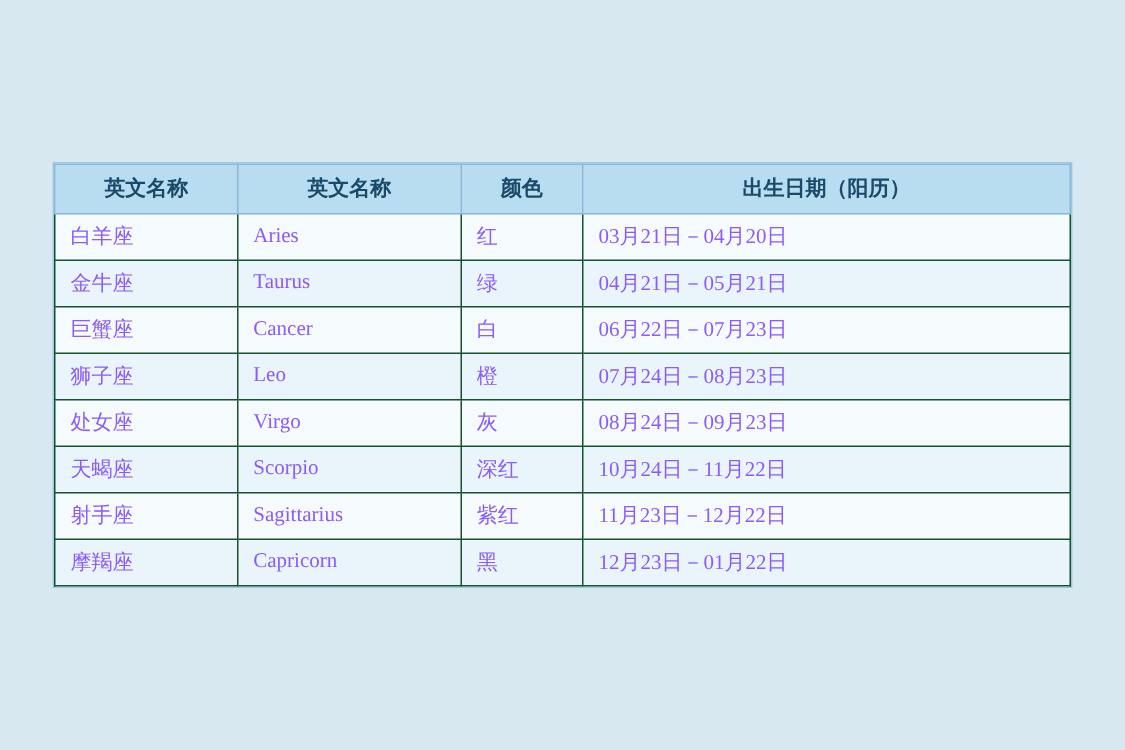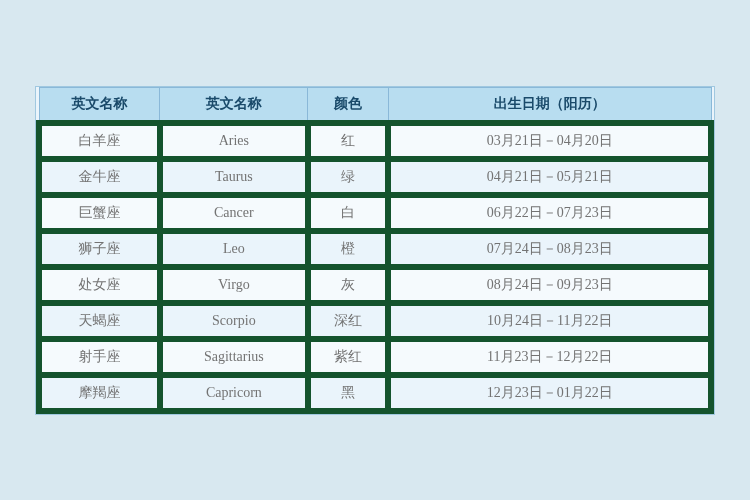--- a/index.html
+++ b/index.html
@@ -34,24 +34,24 @@
       background-color: #b8ddf0;
       border: 1px solid #8ab8d8;
       padding: 7px 10px;
       text-align: center;
       font-weight: bold;
       color: #1a4a6a;
       font-size: 14px;
     }
 
     tbody tr td {
-      border: 6px solid #14532d;
+      border: 1px solid #14532d;
       padding: 6px 10px;
-      text-align: center;
-      color: #737373;
+      text-align: left;
+      color: #8b5cf6;
       background-color: #f5fafd;
       font-size: 14px;
     }
 
     tbody tr:nth-child(even) td {
       background-color: #eaf4fb;
     }
 
     .col-chinese { width: 18%; }
     .col-english { width: 22%; }

